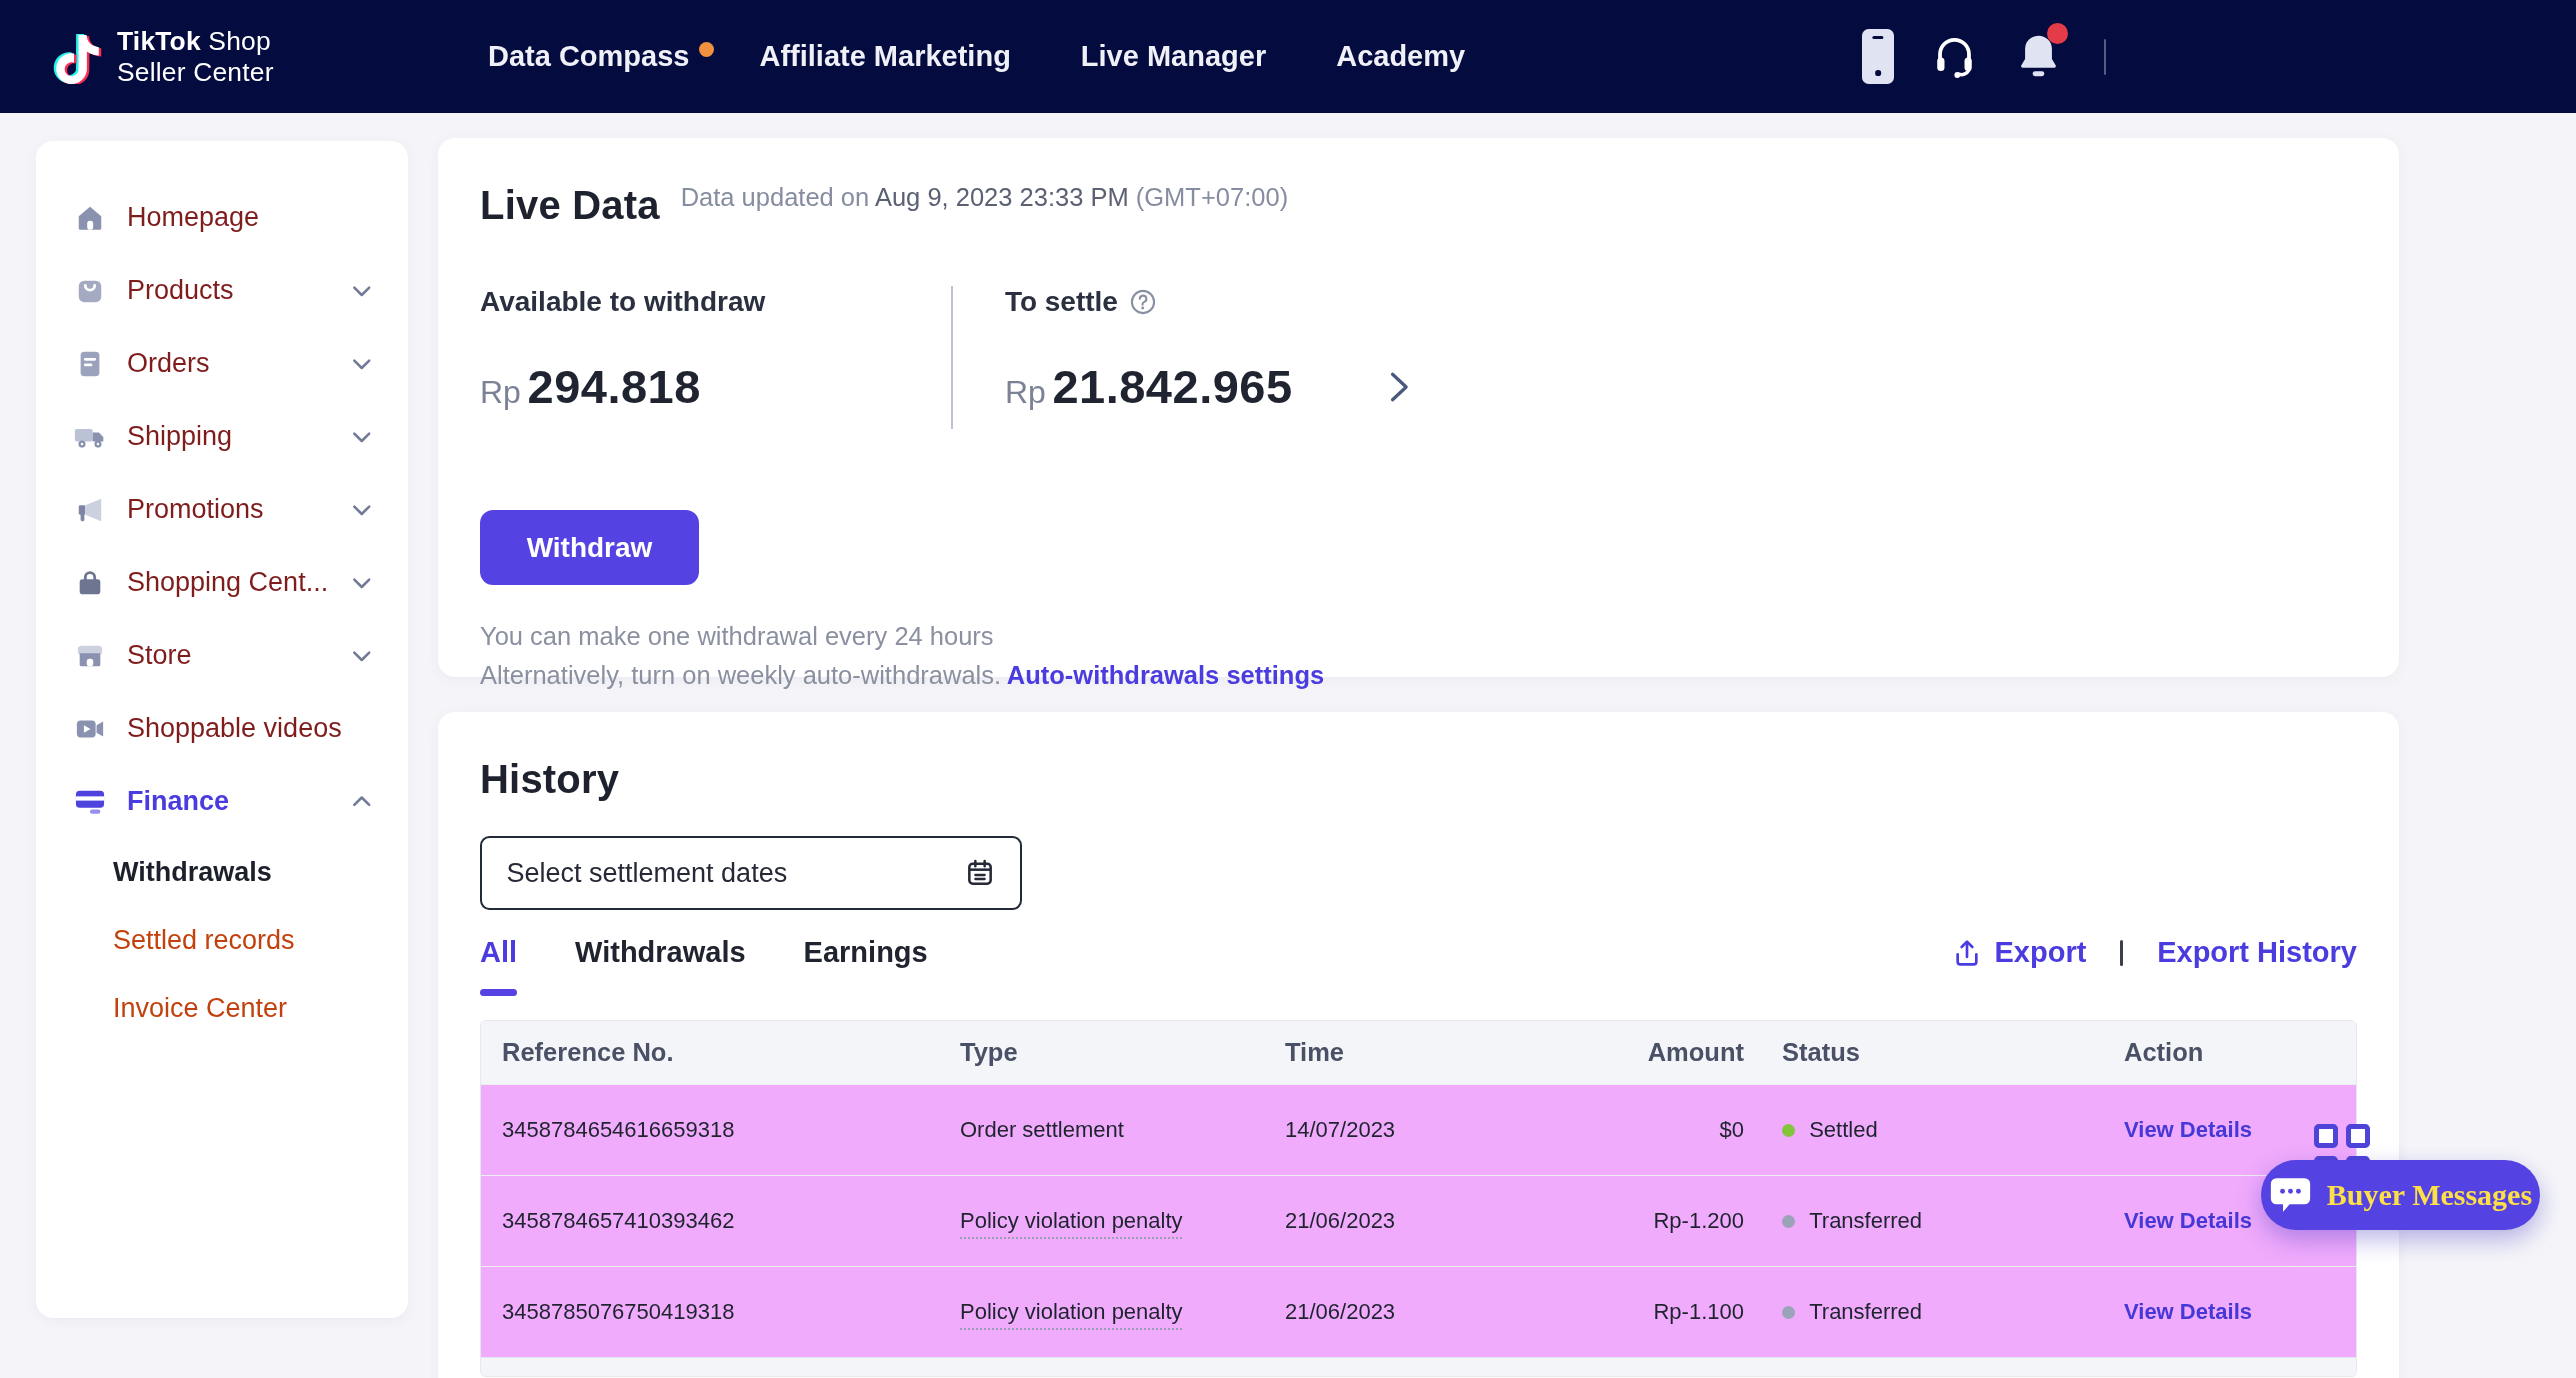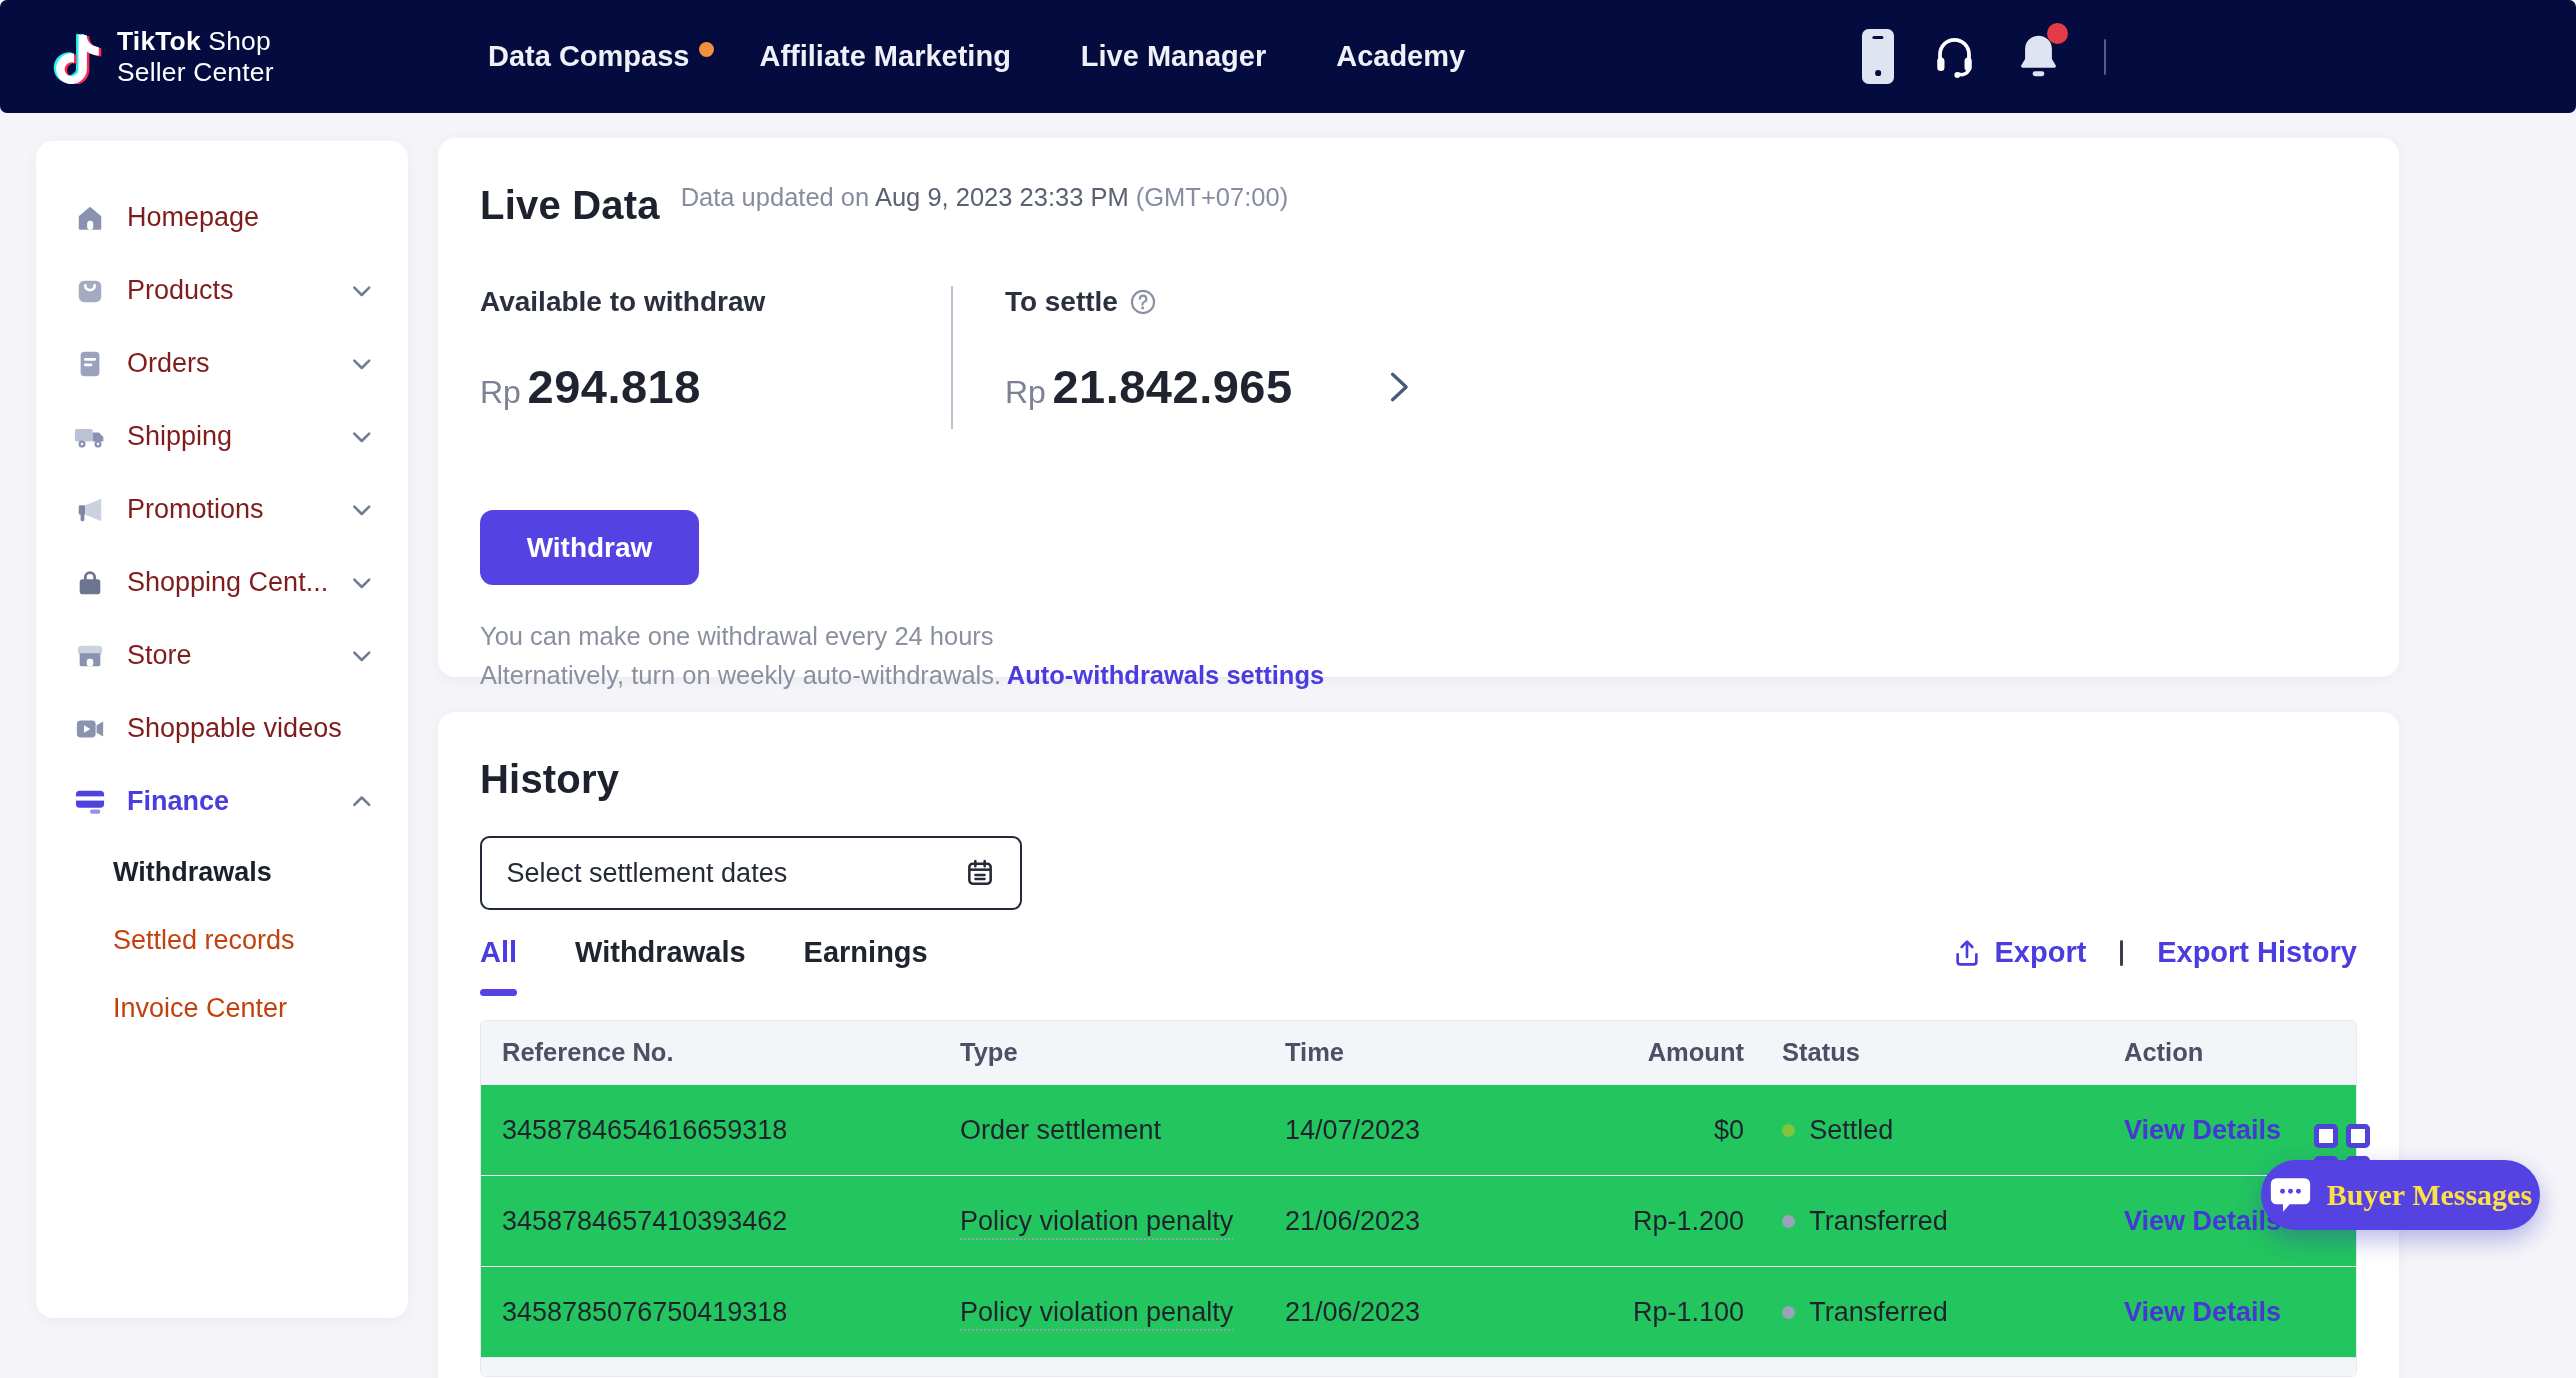--- a/index.html
+++ b/index.html
@@ -4,21 +4,21 @@
 <style>
   * { margin:0; padding:0; box-sizing:border-box; }
   html,body { width:2576px; height:1379px; overflow:hidden; }
   body {
     position:relative;
     background:#f5f5f9;
     font-family:"Liberation Sans", sans-serif;
     color:#20242f;
   }
   
-  .navbar { position:absolute; top:0; left:0; width:2576px; height:113px; background:#040b3e;border-radius:7px; }
+  .navbar { position:absolute; top:0; left:0; width:2576px; height:113px; background:#040b3e; }
   .logo { position:absolute; left:53px; top:50%; transform:translateY(-50%); display:flex; align-items:center; gap:15px; cursor:pointer; }
   .logo-note { position:relative; width:49px; height:55px; }
   .logo-note svg { position:absolute; left:0; top:0; }
   .logo-text { color:#ffffff; font-size:26.4px; line-height:31px; letter-spacing:0.2px; }
   .logo-text .b { font-weight:700; }
   .topmenu { position:absolute; left:488px; top:0; height:113px; display:flex; align-items:center; gap:70px; }
   .topmenu a { color:#f0f1f8; font-size:29px; font-weight:700; text-decoration:none; position:relative; cursor:pointer; white-space:nowrap; }
   .nav-dot { position:absolute; right:-24.5px; top:1.9px; width:15px; height:15px; border-radius:50%; background:#f0913f; }
   .topicons { position:absolute; left:1862px; top:0; height:113px; display:flex; align-items:center; gap:36px; }
   .phone-ic { width:32px; height:55px; background:#dfe3f2; border-radius:6.6px; position:relative; cursor:pointer; }
@@ -72,21 +72,21 @@
   .tab.active { color:#4b3ce0; }
   .tab.active::after { content:""; position:absolute; left:0; right:0; bottom:0; height:6.6px; border-radius:3.8px; background:#5443e2; }
   .exports { margin-left:auto; display:flex; align-items:center; font-size:29px; font-weight:700; color:#4b3ce0; }
   .export-link { display:flex; align-items:center; gap:11.3px; cursor:pointer; }
   .exp-divider { width:2.8px; height:26.4px; background:#3a3f4e; border-radius:1.9px; margin:0 34px; }
 
   .table { margin-top:24.5px; border:0.9px solid #e7e8ee; border-radius:5.7px; overflow:hidden; }
   .thead, .trow { display:grid; grid-template-columns:479px 325px 327px 132px 380px 1fr; align-items:center; }
   .thead { height:63px; background:#f4f5f9; font-size:25.5px; font-weight:700; color:#4a5166; }
   .thead > :first-child, .trow > :first-child { padding-left:21px; }
-  .trow { height:91px; font-size:27px; color:#1f232e; border-top:0.9px solid #ededf2; background:#22c55e; }
+  .trow { height:91px; font-size:22px; color:#1f232e; border-top:0.9px solid #ededf2; background:#f0abfc; }
   .amount-col { text-align:right; }
   .status-col { padding-left:38px; display:flex; align-items:center; gap:14px; }
   .dot-status { width:13.2px; height:13.2px; border-radius:50%; flex:none; }
   .type-underl { text-decoration:underline dotted #9aa0b2; text-decoration-thickness:1.9px; text-underline-offset:8.5px; }
   .view-link { color:#4538d6; font-weight:700; cursor:pointer; }
   .table-strip { height:19px; background:#f4f5f9; border-top:0.9px solid #e7e8ee; }
 
   
   .grid-squares { position:absolute; left:2314px; top:1124px; z-index:40; display:flex; flex-direction:column; gap:8.5px; }
   .gs-row { display:flex; gap:8.5px; }

